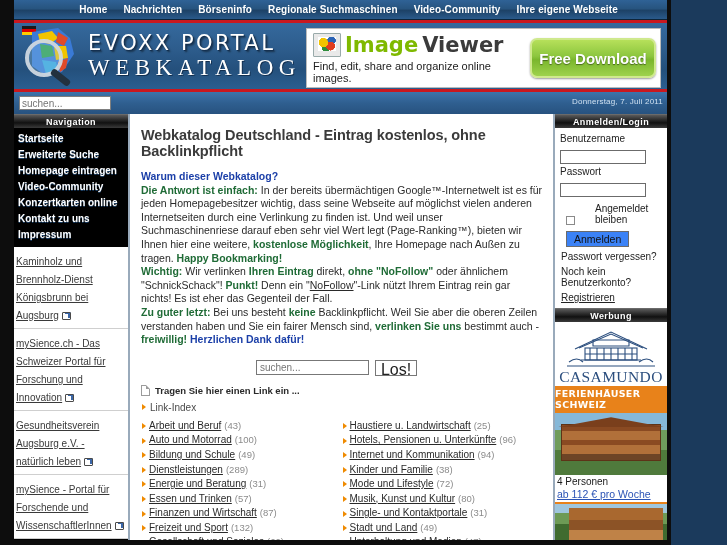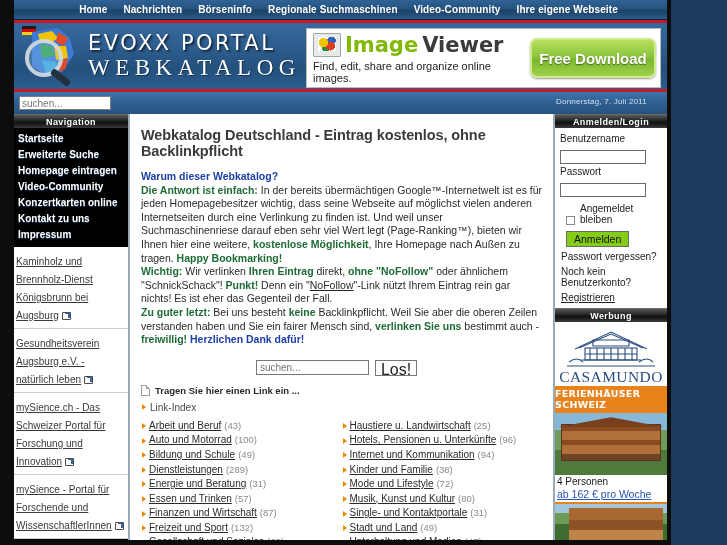--- a/index.html
+++ b/index.html
@@ -89,21 +89,21 @@
     height: 22px; margin-left: 14px; margin-right: 4px;
     background: linear-gradient(to bottom,#3d74ab 0%, #2f5f90 50%, #27527f 100%);
     display:flex; align-items:center; position:relative;
   }
   .searchband input {
     margin-left: 5px; width: 92px; height: 14px;
     font-size: 10px; padding: 0 2px; border: 1px solid #7f7f7f; background:#fff; color:#333;
     font-family:"Liberation Sans",sans-serif;
   }
   .datetext {
-    position:absolute; right: 20px; top: 5px;
+    position:absolute; right: 4px; top: 5px;
     font-size: 8px; color:#cfe0f0; letter-spacing:.2px;
   }
 
   
   .content {
     position: relative; height: 426px; margin-left: 14px; margin-right: 4px;
     background:#2a5c8f; display:flex;
   }
   .col-left { width: 114px; flex: 0 0 114px; background:#000000; overflow:hidden; }
   .col-main { flex: 1 1 auto; background:#fff; border-left:2px solid #9ab; border-right:2px solid #9ab; overflow:hidden; position:relative;}
@@ -173,25 +173,25 @@
   .catcol { width: 50%; }
   .catrow { display:flex; align-items:center; gap:3px; line-height:14.6px; }
   .catrow a { font-size:10px; color:#2a2a2a; text-decoration:underline; white-space:nowrap;}
   .catrow .cnt { font-size:9.5px; color:#8b8b8b; }
   .loginbody { padding: 3px 5px 5px 5px; }
   .loginbody label { display:block; font-size:10px; color:#222; margin: 2px 0 2px 0; }
   .loginbody input[type=text], .loginbody input[type=password]{
     width: 86px; height:14px; border:1px solid #6b6b6b; font-size:10px; padding:0 2px;
     font-family:"Liberation Sans",sans-serif;
   }
-  .cbrow { display:flex; align-items:flex-end; gap:5px; margin: 6px 0 4px 6px;}
+  .cbrow { display:flex; align-items:flex-end; gap:20px; margin: 6px 0 4px 6px;}
   .cbrow .cb { width:9px;height:9px;border:1px solid #8a8a8a;background:#fff; flex:0 0 auto;}
   .cbrow span { font-size:10px; color:#222; }
   .loginbtn {
-    margin-left:6px; font-size:10.5px; padding:1px 7px; border:1px solid #6b6b6b; background:#84cc16;
+    margin-left:6px; font-size:10.5px; padding:1px 7px; border:1px solid #6b6b6b; background:#3b82f6;
     color:#111; font-family:"Liberation Sans",sans-serif; cursor:pointer;
   }
   .rlink { display:block; font-size:10px; color:#222; margin: 4px 0 0 1px; text-decoration:none;}
   .rlink.u { text-decoration: underline; }
 
   .adwrap { width:112px; background:#fff; }
   .ad-casamundo { background:#fff; padding: 3px 0 0 0; text-align:center; position:relative; }
   .ad-house-svg { display:block; margin: 1px auto 0; }
   .ad-word { font-family:"Liberation Serif", serif; font-size: 15.5px; letter-spacing:.4px; color:#2b4e7e; }
   .ad-orange {
@@ -296,24 +296,24 @@
         <a>Konzertkarten online</a>
         <a>Kontakt zu uns</a>
         <a>Impressum</a>
       </div>
 
       <div class="newslist">
         <div class="newsitem">
           <a>Kaminholz und Brennholz-Dienst Königsbrunn bei Augsburg</a><span class="extico"></span>
         </div>
         <div class="newsitem">
+          <a>mySience.ch - Das Schweizer Portal für Forschung und Innovation</a><span class="extico"></span>
+        </div>
+        <div class="newsitem">
           <a>Gesundheitsverein Augsburg e.V. - natürlich leben</a><span class="extico"></span>
-        </div>
-        <div class="newsitem">
-          <a>mySience.ch - Das Schweizer Portal für Forschung und Innovation</a><span class="extico"></span>
         </div>
         <div class="newsitem">
           <a>mySience - Portal für Forschende und WissenschaftlerInnen</a><span class="extico"></span>
         </div>
 
       </div>
     </div>
 
     <div class="col-main">
       <div class="main-inner">
@@ -496,21 +496,21 @@
           <div>FERIENHÄUSER</div>
           <div>SCHWEIZ</div>
         </div>
         <div class="ad-photo">
           <div class="scene">
               <div class="chalet"></div>
             </div>
         </div>
         <div class="ad-caption">
           <span class="c1">4 Personen</span>
-          <span class="c2">ab 162 € pro Woche</span>
+          <span class="c2">ab 112 € pro Woche</span>
         </div>
         <div class="ad-rule"></div>
         <div class="ad-photo2">
           <div class="scene2">
               <div class="chalet2"></div>
             </div>
         </div>
       </div>
     </div>
   </div>

